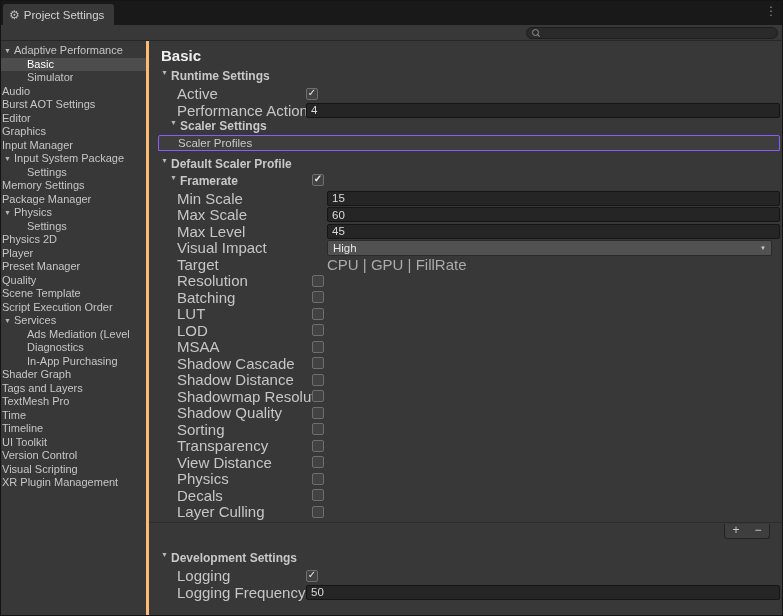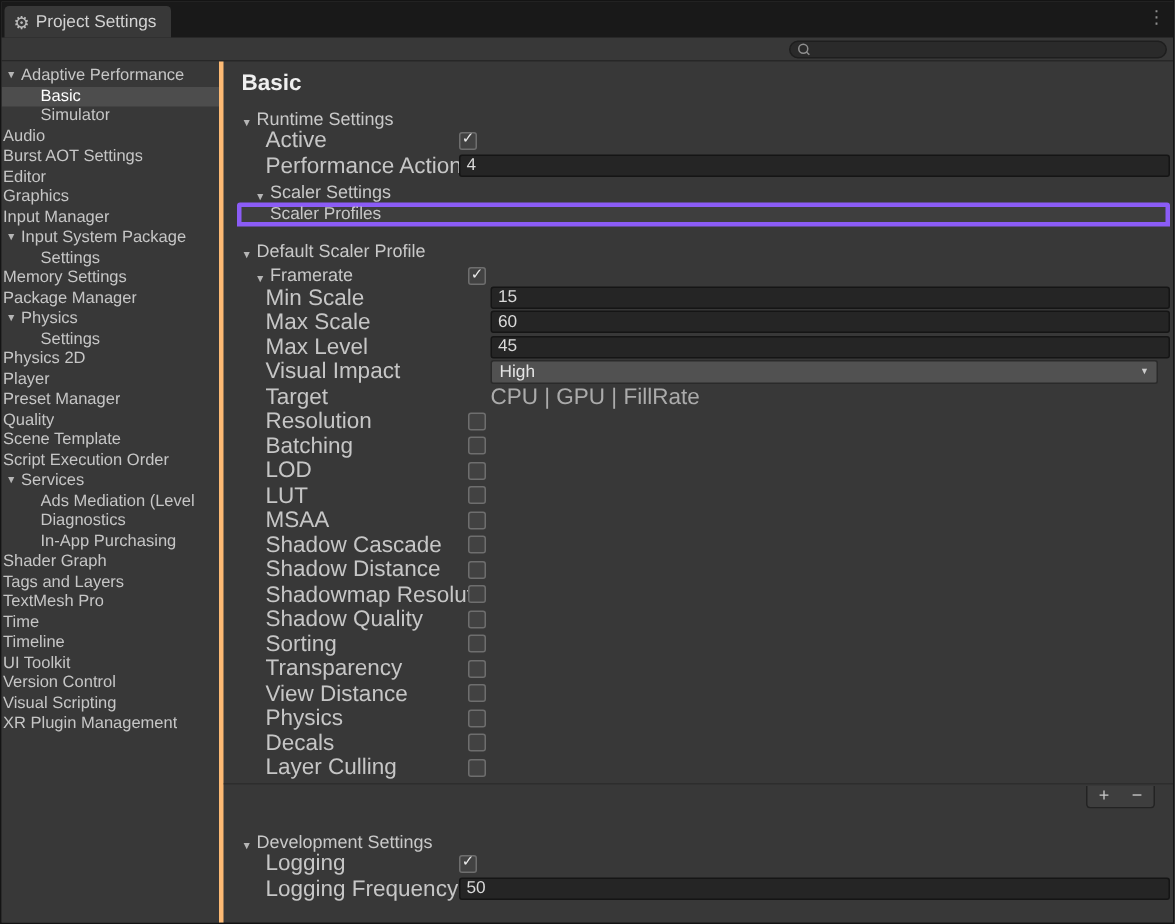--- a/index.html
+++ b/index.html
@@ -36,21 +36,21 @@
         align-items:center;white-space:nowrap;overflow:hidden;cursor:default;}
   .srow .tri{width:10px;margin-left:3px;flex:none;text-align:left;}
   .srow .slabel{overflow:hidden;text-overflow:clip;}
   .srow.plain{padding-left:1px;}
   .srow.child{padding-left:26px;}
   .srow.sel{background:#4D4D4D;color:#FFFFFF;}
   .tri{font-size:7px;color:#B5B5B5;line-height:1;}
   
   .main{flex:1;overflow:hidden;position:relative;}
   .title{margin:6px 0 2px 12px;height:20px;font-size:15px;font-weight:bold;color:#EFEFEF;}
-  .fold{height:16.5px;display:flex;align-items:flex-end;font-weight:normal;font-size:12px;color:#C8C8C8;cursor:default;}
+  .fold{height:16.5px;display:flex;align-items:flex-start;font-weight:bold;font-size:12px;color:#C8C8C8;cursor:default;}
   .fold .tri{width:13px;text-align:center;flex:none;}
   .fold.lvl1{padding-left:9px;}
   .fold.lvl2{padding-left:18px;}
   .row{height:16.5px;display:flex;align-items:center;}
   .lbl{flex:none;white-space:nowrap;overflow:hidden;font-size:15px;color:#C6C6C6;}
   .lbl-r{width:157px;padding-left:28px;}
   .lbl-s{width:178px;padding-left:28px;}
   .lbl-c{width:163px;padding-left:28px;}
   .fr-label{width:132px;flex:none;white-space:nowrap;overflow:hidden;}
   .field{flex:1;margin-right:2px;height:15px;background:#252525;border:1px solid #151515;
@@ -58,21 +58,21 @@
          padding:0 4px;outline:none;}
   .checkbox{width:12px;height:12px;flex:none;background:#424242;border:1px solid #6E6E6E;
             border-radius:2px;display:flex;align-items:center;justify-content:center;cursor:default;}
   .checkbox .check{display:none;font-size:10px;color:#ECECEC;line-height:1;margin-top:-1px;}
   .checkbox.checked .check{display:block;}
   .dropdown{flex:1;margin-right:10px;height:16px;background:#515151;border:1px solid #2A2A2A;
             border-radius:2px;display:flex;align-items:center;justify-content:space-between;
             padding:0 5px;font-size:11.5px;color:#E4E4E4;cursor:default;gap:29px;}
   .dd-arrow{font-size:6px;color:#CCCCCC;}
   .target-value{font-size:15px;color:#ABABAB;}
-  .listheader{height:16px;margin:0 2px 0 9px;background:#3E3E3E;border:3px solid #8b5cf6;
+  .listheader{height:16px;margin:0 2px 0 9px;background:#3E3E3E;border:1px solid #8b5cf6;
               border-radius:2px 2px 0 0;display:flex;align-items:center;padding-left:19px;
               font-size:11.5px;color:#C8C8C8;cursor:default;}
   .gap6{height:6px;}
   .gap8{height:8px;}
   .listbody{border-bottom:1px solid #2D2D2D;padding-bottom:2px;}
   .listfooter{height:20px;position:relative;}
   .footer-buttons{position:absolute;right:12px;top:1px;width:46px;height:15px;background:#3E3E3E;
                   border:1px solid #232323;border-top:none;border-radius:0 0 3px 3px;display:flex;}
   .fbtn{flex:1;text-align:center;line-height:13px;font-size:12px;color:#C8C8C8;cursor:default;}
 </style>
@@ -276,25 +276,25 @@
 
         <div class="row">
           <span class="lbl lbl-c">Resolution</span>
           <span class="checkbox"></span>
         </div>
         <div class="row">
           <span class="lbl lbl-c">Batching</span>
           <span class="checkbox"></span>
         </div>
         <div class="row">
+          <span class="lbl lbl-c">LUT</span>
+          <span class="checkbox"></span>
+        </div>
+        <div class="row">
           <span class="lbl lbl-c">LOD</span>
-          <span class="checkbox"></span>
-        </div>
-        <div class="row">
-          <span class="lbl lbl-c">LUT</span>
           <span class="checkbox"></span>
         </div>
         <div class="row">
           <span class="lbl lbl-c">MSAA</span>
           <span class="checkbox"></span>
         </div>
         <div class="row">
           <span class="lbl lbl-c">Shadow Cascade</span>
           <span class="checkbox"></span>
         </div>

